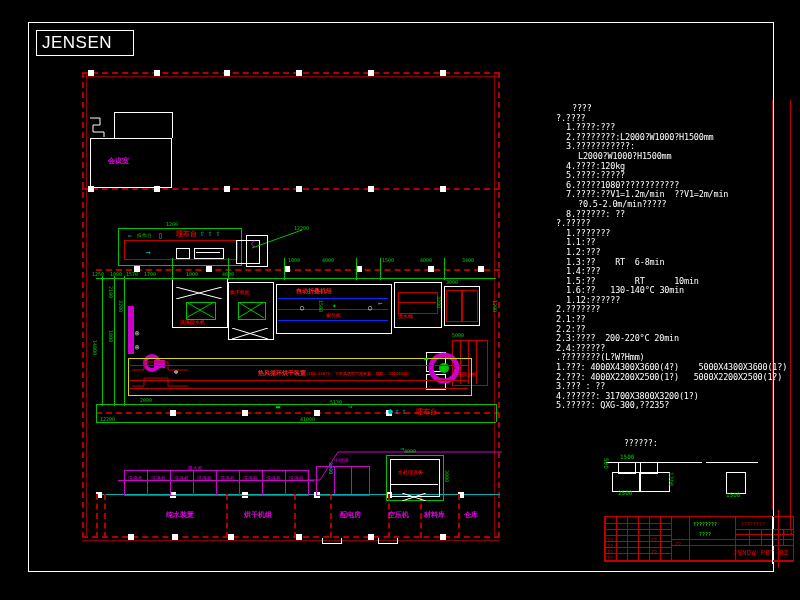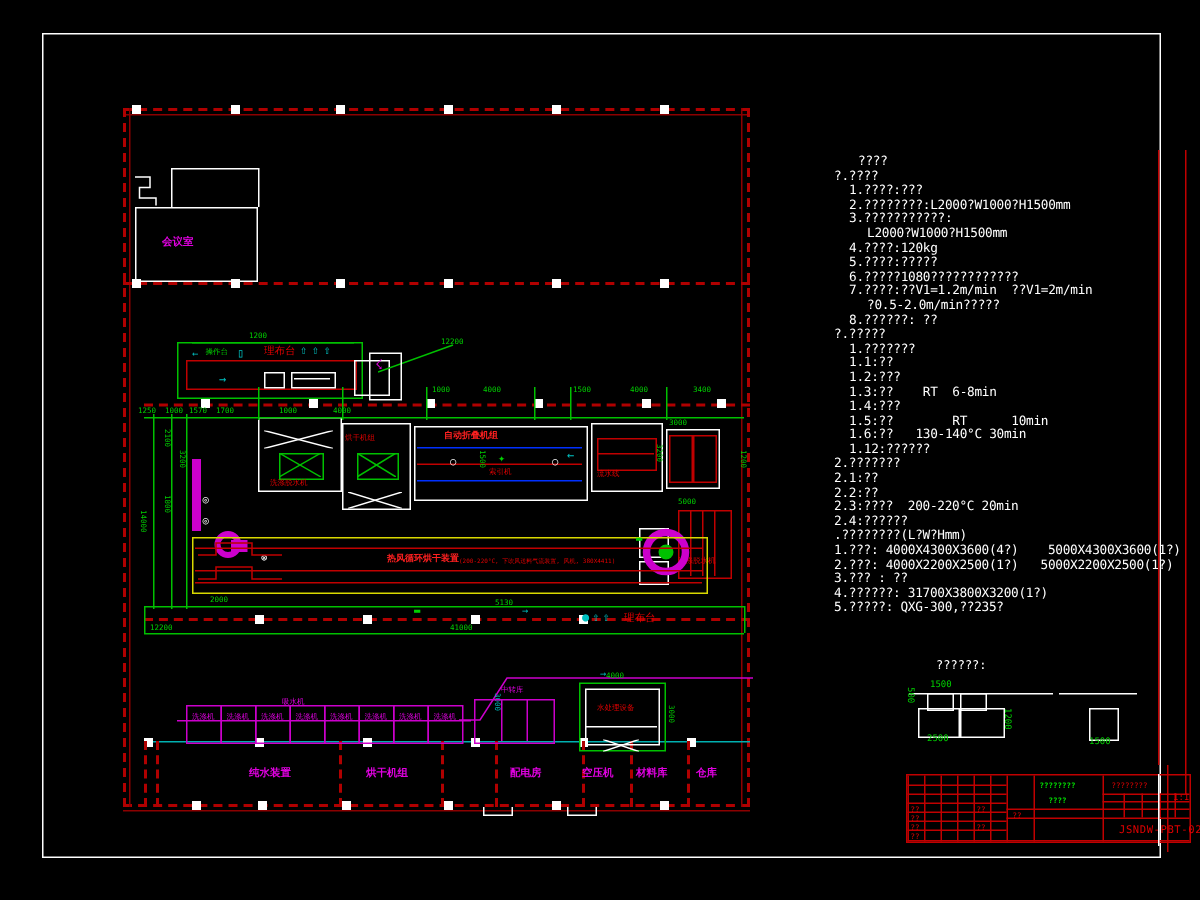--- a/index.html
+++ b/index.html
@@ -39,21 +39,21 @@
   .box-m{border:1px solid #cc00cc;}
   .box-r{border:1px solid #c00000;}
   .box-y{border:1px solid #d8d800;}
 
   
   .t{white-space:pre;line-height:1;}
   .tg{color:#00d000;font-size:5px;}
   .tg6{color:#00d000;font-size:6px;}
   .tm{color:#e000e0;font-size:7px;font-weight:bold;}
   .tm5{color:#e000e0;font-size:5px;}
-  .tr{color:#e00000;font-size:5px;font-weight:normal;text-align:right;}
+  .tr{color:#e00000;font-size:5px;font-weight:bold;text-align:right;}
   .tr6{color:#ff2020;font-size:6px;font-weight:bold;}
   .tc{color:#00c0c0;font-size:5px;}
   .tw{color:#fff;font-size:5px;}
 
   
   .notes{left:556px;top:104px;width:238px;color:#fff;font-size:8.5px;line-height:9.6px;
          white-space:pre;font-family:"DejaVu Sans Mono",monospace;}
   .notes div{letter-spacing:-0.2px;}
   .ind1{padding-left:22px;}
   .ind2{padding-left:10px;}
@@ -65,20 +65,23 @@
   .tb-green{color:#00e000;font-size:5px;font-weight:bold;white-space:pre;}
   .tb-red{color:#e00000;font-size:5px;white-space:pre;}
   .tb-red7{color:#e00000;font-size:7px;white-space:pre;letter-spacing:.4px;}
 </style>
 </head>
 <body>
 
 <div id="stage">
 
   <div class="abs frame-outer noi"></div>
+  <div class="abs title-badge">
+    <span>JENSEN</span>
+  </div>
 
   <div class="abs wall-h noi" style="left:82px;top:72px;width:418px;"></div>
   <div class="abs wall-h2 noi" style="left:82px;top:76px;width:418px;"></div>
 
   <div class="abs wall-h noi" style="left:82px;top:536px;width:418px;"></div>
   <div class="abs wall-h2 noi" style="left:82px;top:540px;width:418px;"></div>
 
   <div class="abs wall-v noi" style="left:82px;top:72px;height:466px;"></div>
   <div class="abs wall-v2 noi" style="left:86px;top:72px;height:466px;"></div>
 
@@ -416,21 +419,21 @@
     <div class="abs tbline-h noi" style="left:130px;top:17px;width:58px;"></div>
     <div class="abs tbline-v noi" style="left:144px;top:12px;height:16px;"></div>
     <div class="abs tbline-v noi" style="left:156px;top:12px;height:16px;"></div>
     <div class="abs tbline-v noi" style="left:168px;top:12px;height:16px;"></div>
     <div class="abs tbline-v noi" style="left:178px;top:12px;height:16px;"></div>
     <div class="abs tbline-h noi" style="left:0;top:43px;width:188px;"></div>
 
     <div class="abs tb-green" style="left:88px;top:4px;">????????</div>
     <div class="abs tb-green" style="left:94px;top:14px;">????</div>
     <div class="abs tb-red" style="left:136px;top:4px;">????????</div>
-    <div class="abs tb-red7" style="left:128px;top:32px;margin-left:13px;">JSNDW-PBT-02</div>
+    <div class="abs tb-red7" style="left:128px;top:32px;">JSNDW-PBT-02</div>
     <div class="abs tb-red" style="left:2px;top:20px;">??</div>
     <div class="abs tb-red" style="left:2px;top:26px;">??</div>
     <div class="abs tb-red" style="left:2px;top:32px;">??</div>
     <div class="abs tb-red" style="left:2px;top:38px;">??</div>
     <div class="abs tb-red" style="left:46px;top:20px;">??</div>
     <div class="abs tb-red" style="left:46px;top:32px;">??</div>
     <div class="abs tb-red" style="left:70px;top:24px;">??</div>
   </div>
 
   <div class="abs tb-red" style="left:782px;top:528px;color:#e00000;font-size:6px;">1:1</div>

